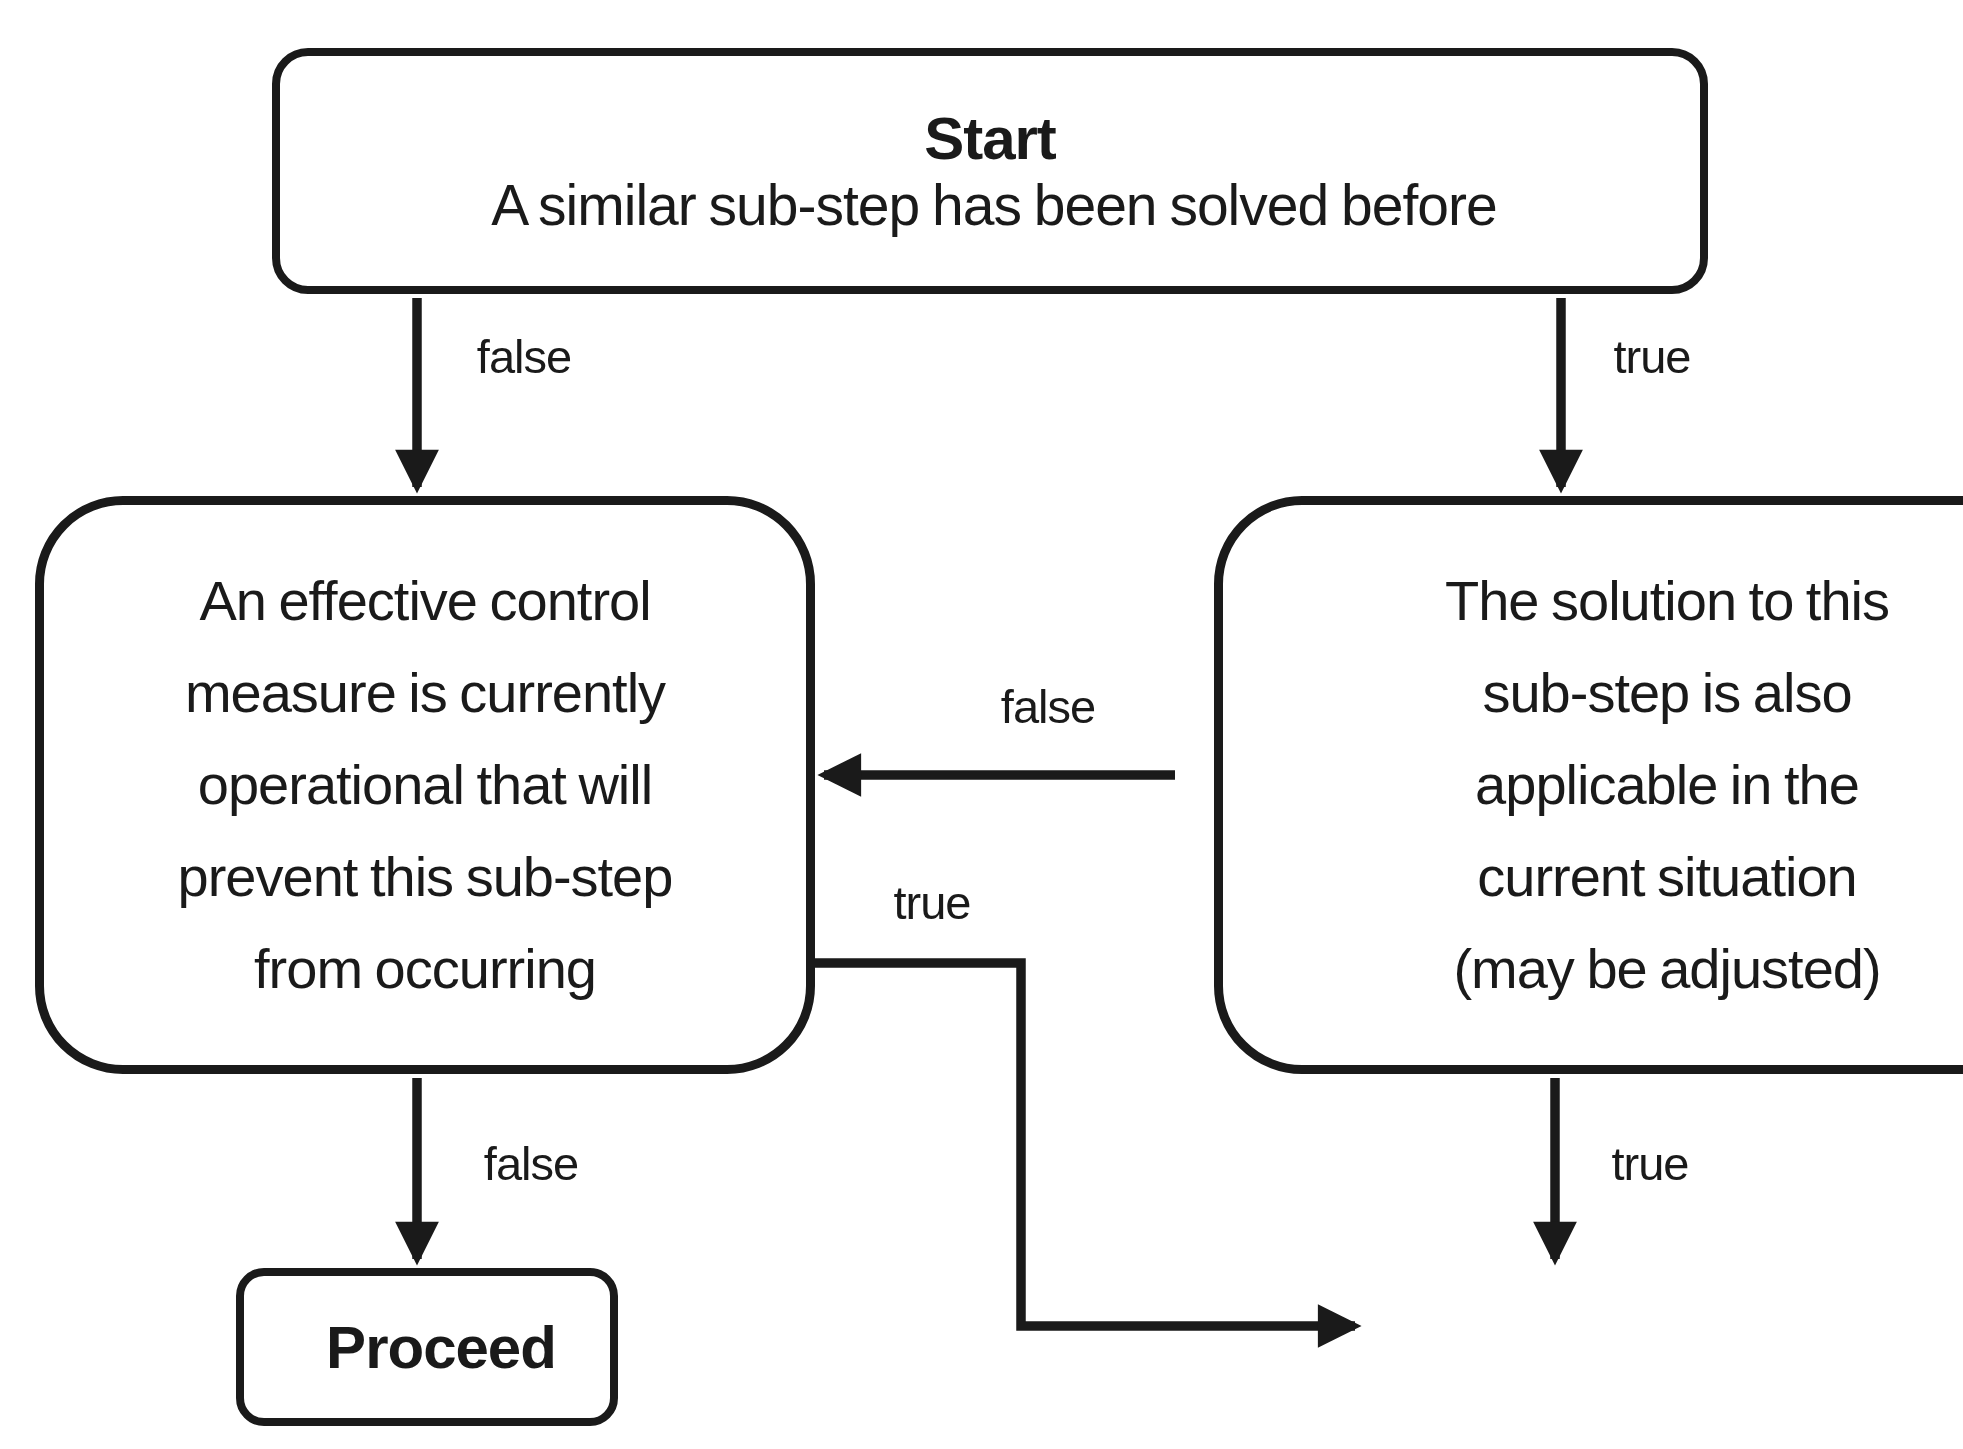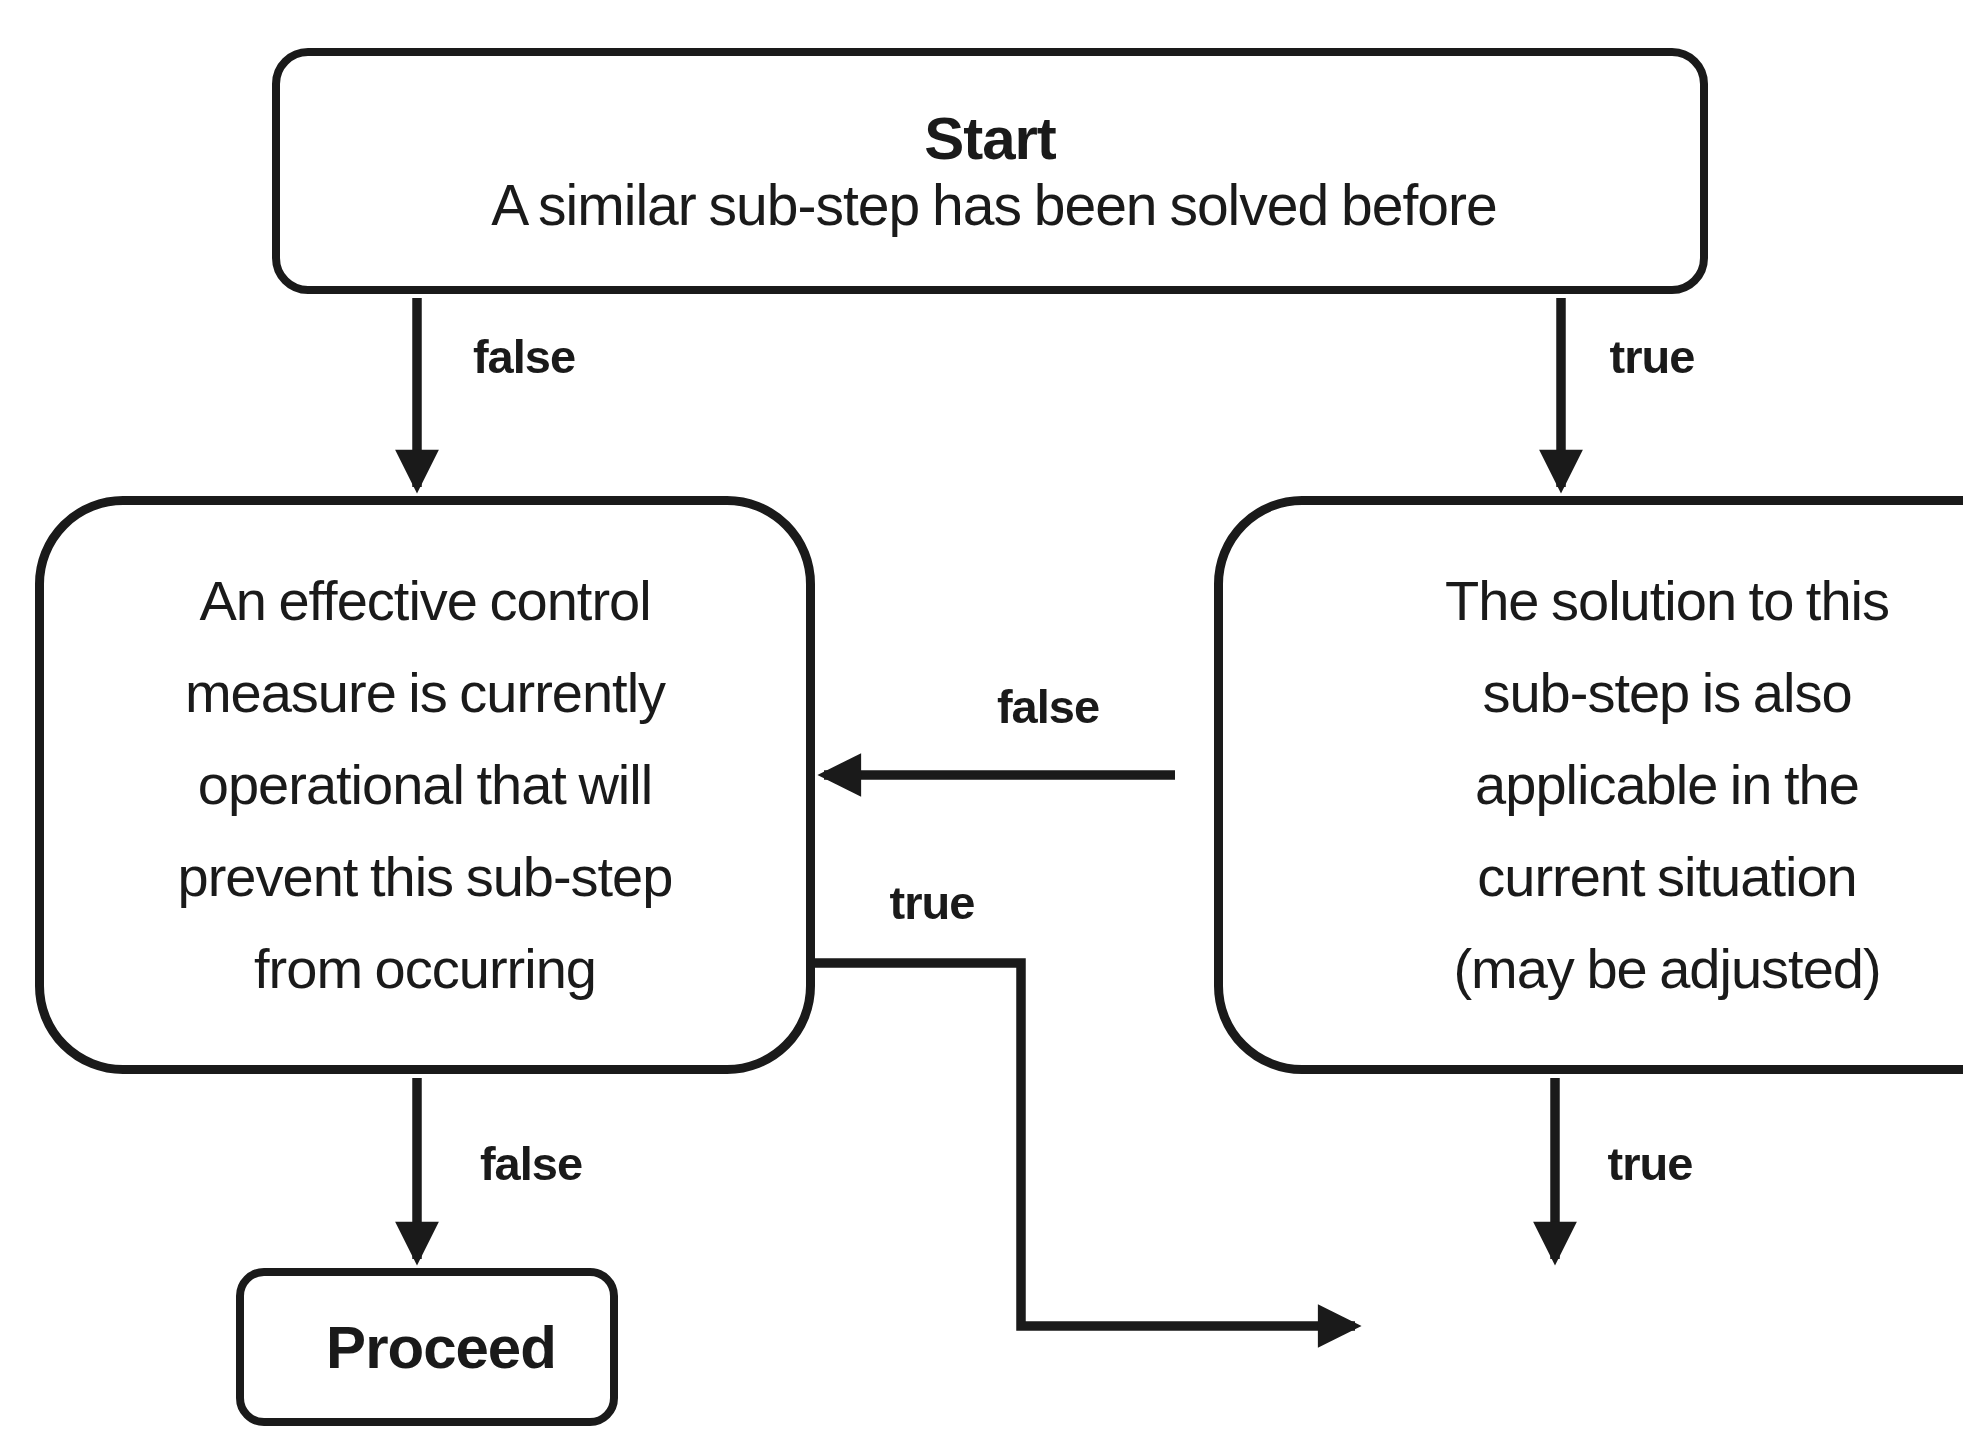--- a/index.html
+++ b/index.html
@@ -88,21 +88,20 @@
     font-size: 60px;
     font-weight: bold;
   }
 
   .edge-label {
     position: absolute;
     transform: translate(-50%, -50%);
     font-size: 47px;
     letter-spacing: -1px;
     white-space: nowrap;
-    font-weight: bold;
   }
 </style>
 </head>
 <body>
 
 <div class="canvas">
 
   <svg class="edges" viewBox="0 0 1963 1449" xmlns="http://www.w3.org/2000/svg">
     <defs>
       <marker id="arrow" viewBox="0 0 10 10" refX="8.5" refY="5" markerWidth="5" markerHeight="4.6" orient="auto-start-reverse">

